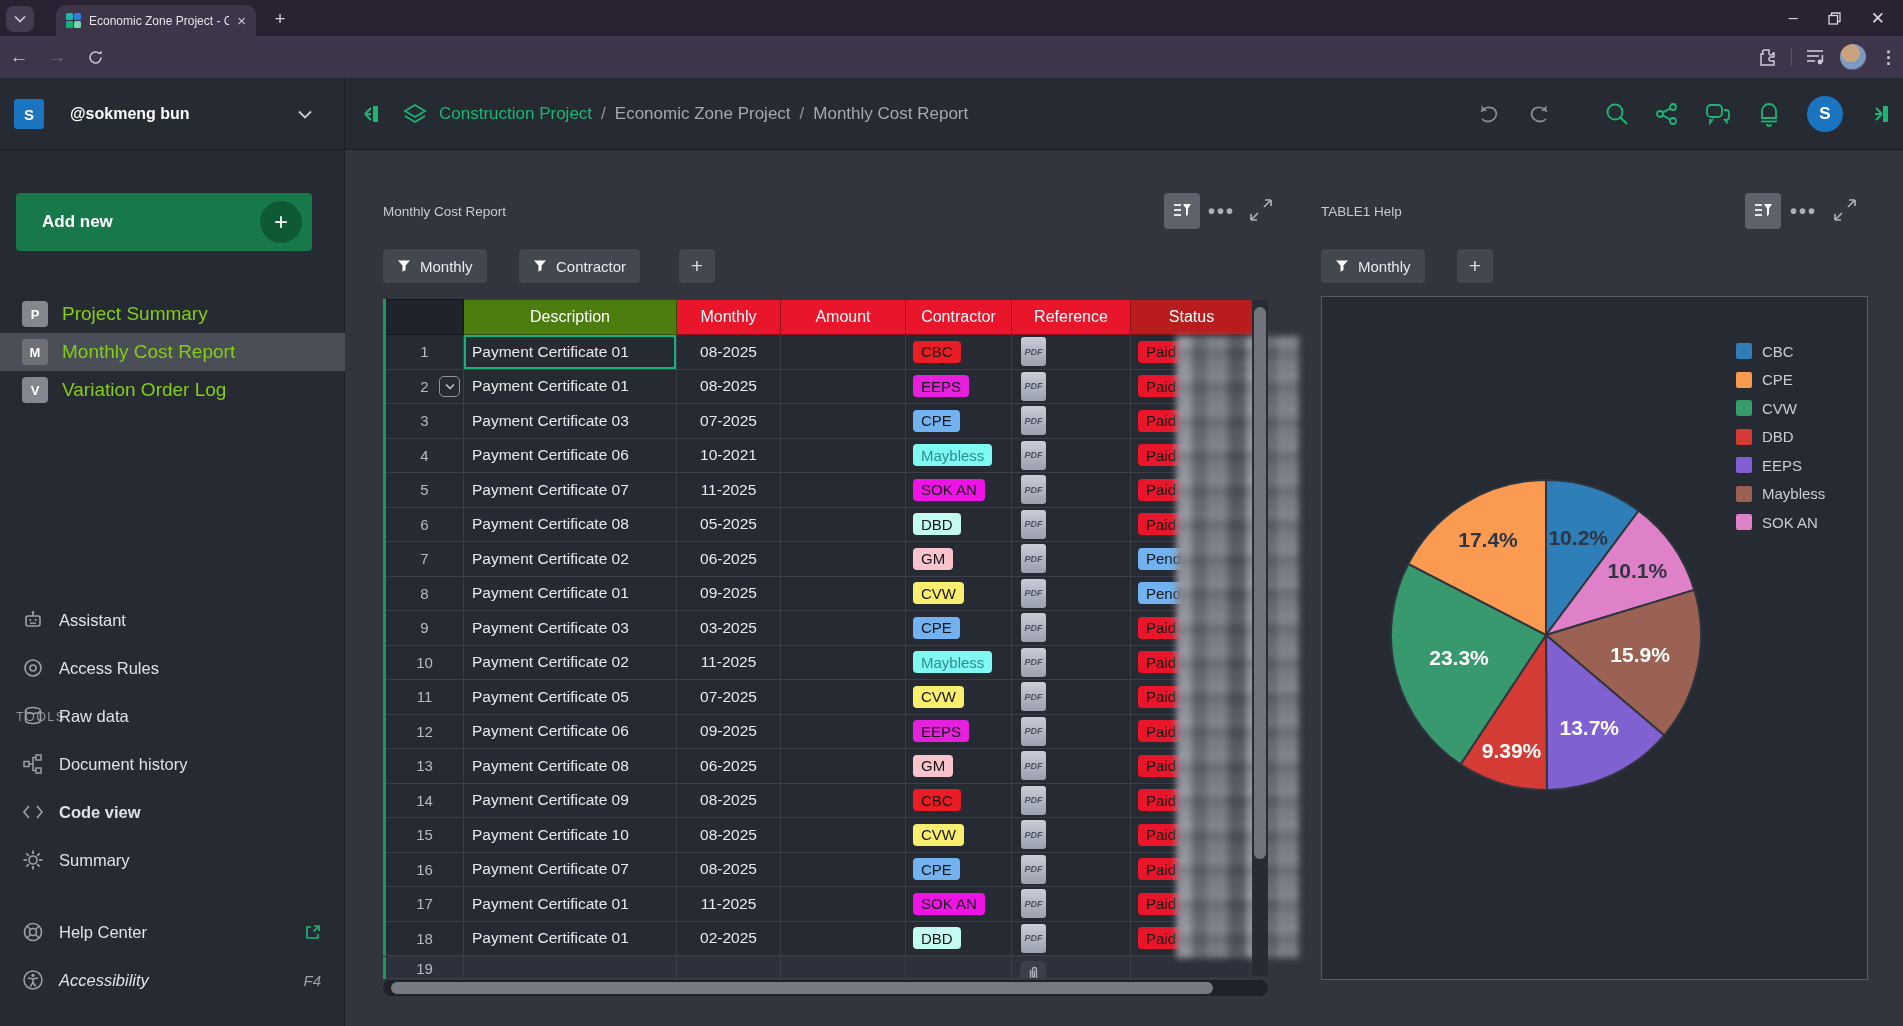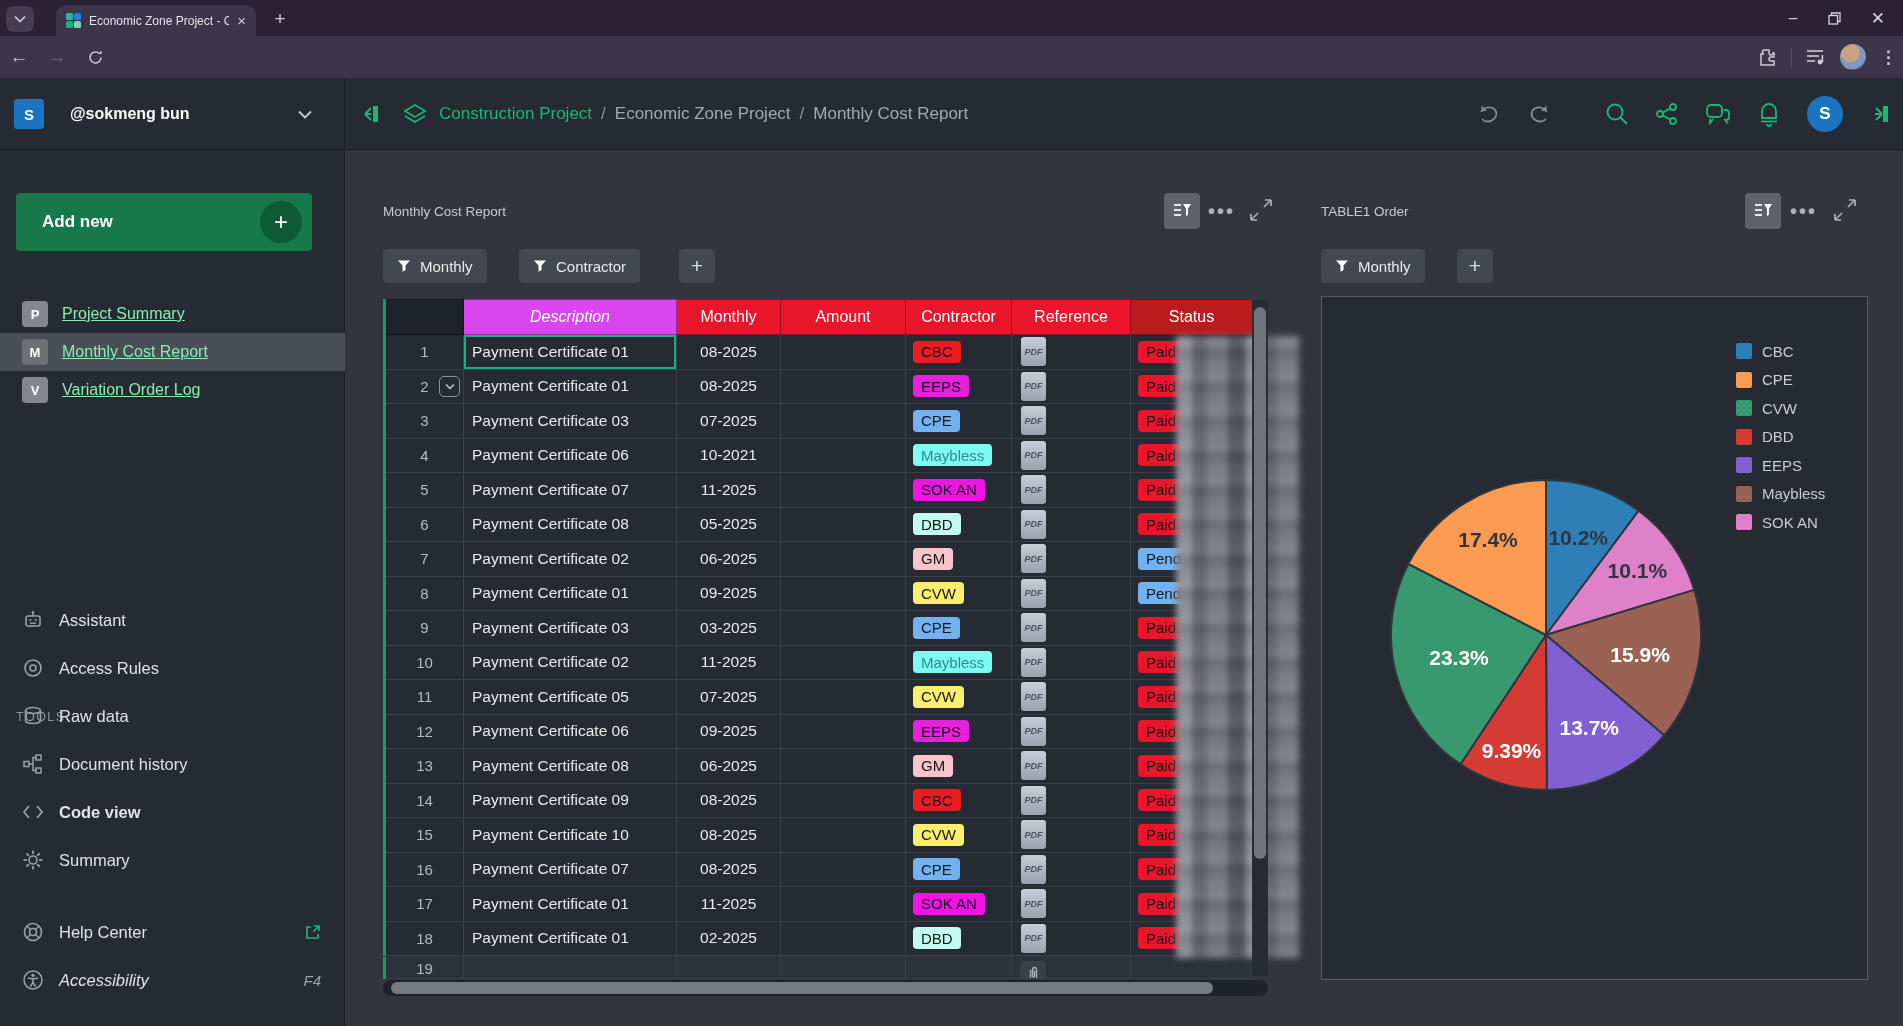--- a/index.html
+++ b/index.html
@@ -56,21 +56,21 @@
   #addnew { position:absolute; left:16px; top:43px; width:296px; height:58px; background:#17794a;
     border-radius:4px; display:flex; align-items:center; }
   #addnew-label { color:#fff; font-weight:bold; font-size:17px; margin-left:26px; flex:1; }
   #addnew-plus { width:42px; height:42px; border-radius:50%; background:#0d5a35; color:#fff; font-size:24px;
     display:flex; align-items:center; justify-content:center; margin-right:10px; font-weight:300; }
   .page-row { position:absolute; left:0; width:345px; height:38px; display:flex; align-items:center; padding-left:22px; gap:14px; }
   .page-row.selected { background:#4a4e57; }
   .page-ic { width:26px; height:26px; border-radius:4px; background:#84878f; color:#fff; font-size:13px;
     font-weight:bold; display:flex; align-items:center; justify-content:center; }
   .page-row.selected .page-ic { background:#6e7077; }
-  .page-label { color:#86efac; font-size:16px;text-decoration:underline; }
+  .page-label { color:#84cc16; font-size:19px; }
   #tools-label { position:absolute; left:16px; top:560px; color:#8f93a0; font-size:12.5px; letter-spacing:1.5px; }
   .tool-row { position:absolute; left:0; width:345px; height:40px; display:flex; align-items:center; padding-left:22px; gap:15px; }
   .tool-label { color:#dfe2e8; font-size:16.5px; flex:1; }
   .tool-trail { margin-right:24px; color:#9aa0ab; font-size:15px; }
 
   
   .widget-title { position:absolute; color:#c6cad2; font-size:13.5px; }
   .chip { position:absolute; height:34px; background:#43474f; border-radius:4px; display:flex;
     align-items:center; gap:9px; padding:0 14px; color:#e8eaed; font-size:15px; }
   .chip-plus { position:absolute; width:36px; height:34px; background:#43474f; border-radius:4px;
@@ -373,21 +373,21 @@
   <svg width="14" height="14" viewBox="0 0 14 14">
       <path d="M1 1.5 h12 l-4.5 5 v4.6 l-3 1.6 v-6.2 z" fill="#fff"></path>
     </svg>
   <span>Contractor</span>
 </div>
 <div class="chip-plus" style="left:679px; top:249px;">+</div>
 
 <div id="grid">
   <div class="grid-hdr">
     <div class="hcell" style="background:#1f232b;"></div>
-    <div class="hcell" style="background:#d946ef;font-style:italic;">Description</div>
+    <div class="hcell" style="background:#4d7c0f;">Description</div>
     <div class="hcell" style="background:#e8152b;">Monthly</div>
     <div class="hcell" style="background:#e8152b;">Amount</div>
     <div class="hcell" style="background:#e8152b;">Contractor</div>
     <div class="hcell" style="background:#e8152b;">Reference</div>
     <div class="hcell" style="background:#b91c1c; border-right:none;">Status</div>
   </div>
   <div id="grid-body">
       <div class="grid-row">
         <div class="num-cell cell">1</div>
         <div class="cell desc-cell cursor">Payment Certificate 01</div>
@@ -683,21 +683,21 @@
 
 <div id="amount-blur"></div>
 
 <div id="vscroll-track">
     <div id="vscroll-thumb"></div>
   </div>
 <div id="hscroll-track">
     <div id="hscroll-thumb"></div>
   </div>
 
-<div class="widget-title" style="left:1321px; top:204px;">TABLE1 Order</div>
+<div class="widget-title" style="left:1321px; top:204px;">TABLE1 Help</div>
 
 <div class="wbtn-filter" style="left:1745px; top:193px;">
   <svg width="20" height="18" viewBox="0 0 20 18">
       <line x1="2" y1="3" x2="9" y2="3" stroke="#fff" stroke-width="1.7"></line>
       <line x1="2" y1="8" x2="9" y2="8" stroke="#fff" stroke-width="1.7"></line>
       <line x1="2" y1="13" x2="9" y2="13" stroke="#fff" stroke-width="1.7"></line>
       <path d="M11 2 h8 l-3 4.5 v6 l-2 1.8 v-7.8 z" fill="#fff"></path>
     </svg>
 </div>
 <div class="wdots" style="left:1790px; top:200px;">•••</div>

